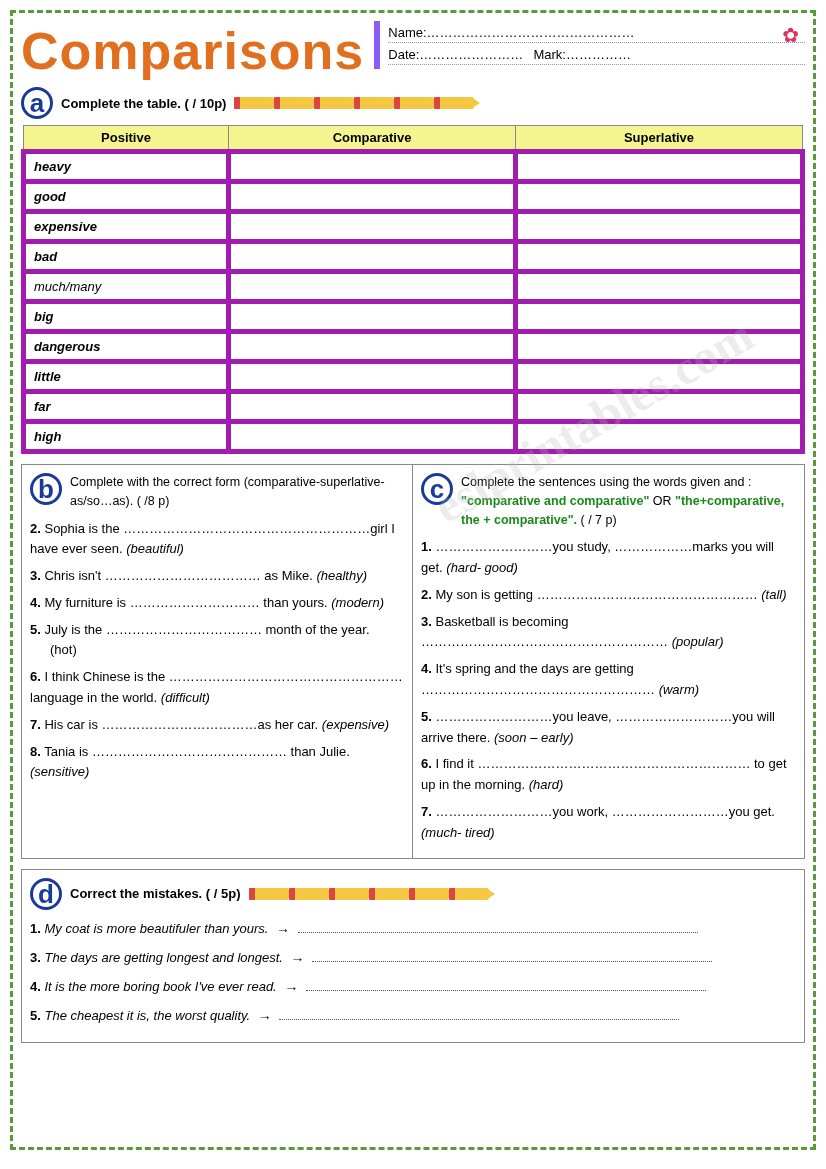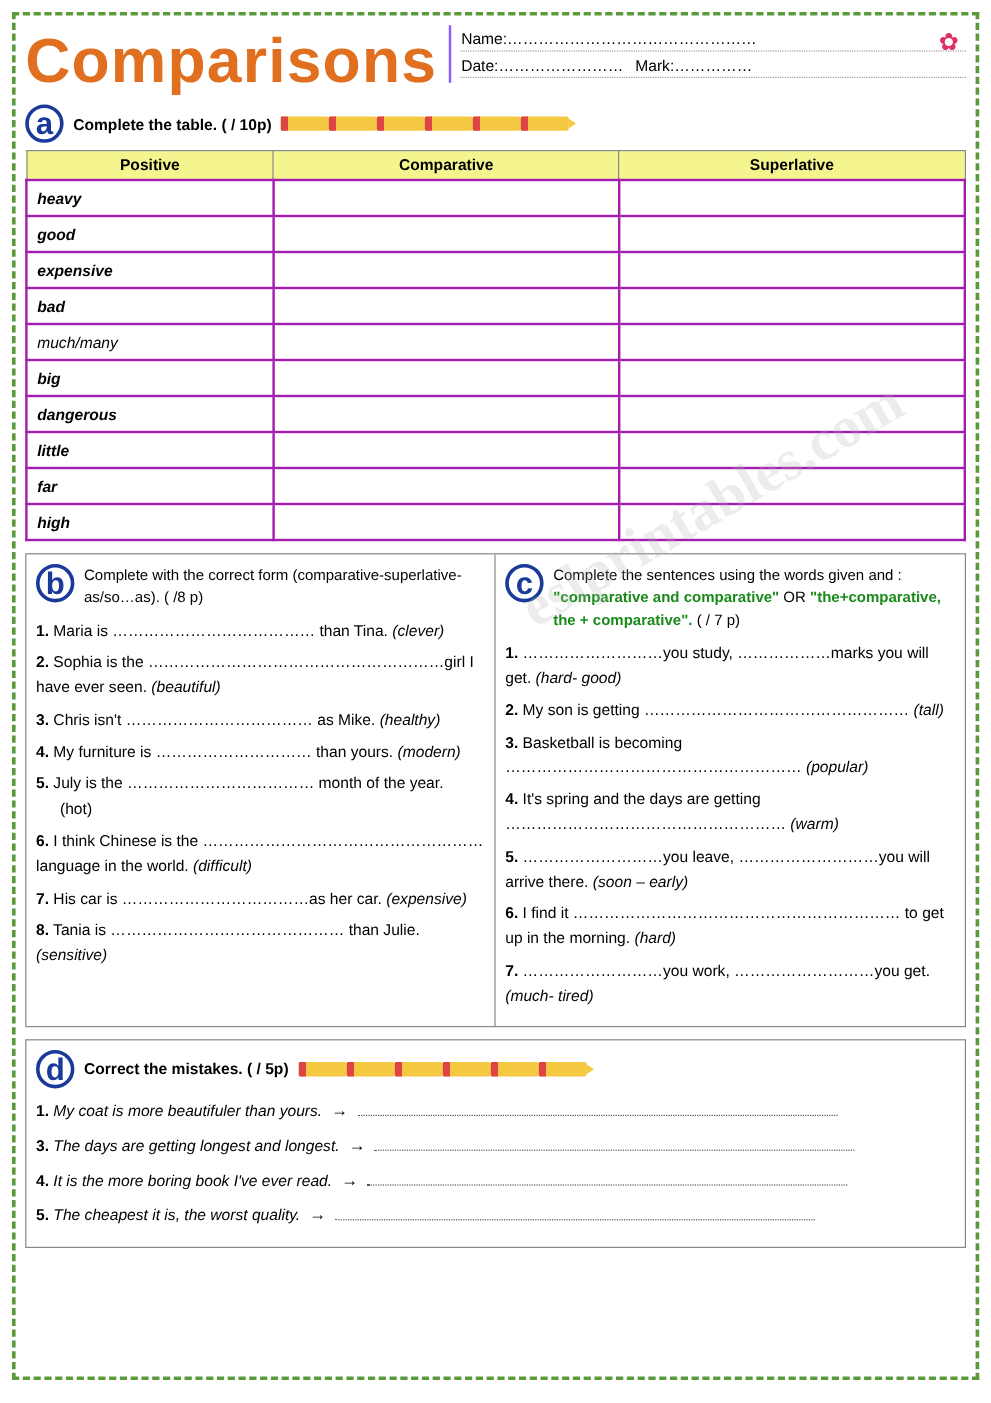--- a/index.html
+++ b/index.html
@@ -29,21 +29,21 @@
       font-weight: bold;
       color: #e07020;
       font-family: 'Comic Sans MS', cursive, sans-serif;
       letter-spacing: 1px;
       flex: 0 0 auto;
       margin-right: 10px;
     }
     .name-date-block {
       flex: 1;
       font-size: 13px;
-      border-left: 2px solid #8b5cf6;
+      border-left: 6px solid #8b5cf6;
       padding-left: 8px;
       padding-top: 4px;
     }
     .name-line, .date-line {
       margin-bottom: 4px;
       border-bottom: 1px dotted #999;
       width: 100%;
       padding-bottom: 2px;
     }
     .date-line {
@@ -117,21 +117,21 @@
       font-size: 13px;
     }
     .comp-table th {
       background: #f5f590;
       border: 1px solid #888;
       padding: 4px 8px;
       font-weight: bold;
       text-align: center;
     }
     .comp-table td {
-      border: 2px solid #a21caf;
+      border: 5px solid #a21caf;
       padding: 3px 8px;
       height: 30px;
     }
     .comp-table td:first-child {
       font-style: italic;
       font-weight: bold;
       width: 200px;
     }
     .comp-table td:nth-child(2), .comp-table td:nth-child(3) {
       width: 280px;
@@ -314,23 +314,20 @@
   <div class="two-col section-b-border">
 
     <div class="col-left">
       <div class="col-header">
         <span class="section-label">
           <span class="circle">b</span>
         </span>
         <span class="exercise-text">Complete with the correct form (comparative-superlative- as/so…as). (     /8 p)</span>
       </div>
       <div id="section-b-items">
-          <div class="exercise-item"><span style="font-weight:bold;">1.</span> 
-      <span>Maria is ………………………………… than Tina.</span> 
-      <span style="font-style:italic;">(clever)</span></div>
           <div class="exercise-item"><span style="font-weight:bold;">2.</span> 
       <span>Sophia is the …………………………………………………girl I have ever seen.</span> 
       <span style="font-style:italic;">(beautiful)</span></div>
           <div class="exercise-item"><span style="font-weight:bold;">3.</span> 
       <span>Chris isn't ……………………………… as Mike.</span> 
       <span style="font-style:italic;">(healthy)</span></div>
           <div class="exercise-item"><span style="font-weight:bold;">4.</span> 
       <span>My furniture is ………………………… than yours.</span> 
       <span style="font-style:italic;">(modern)</span></div>
           <div class="exercise-item"><span style="font-weight:bold;">5.</span> 

